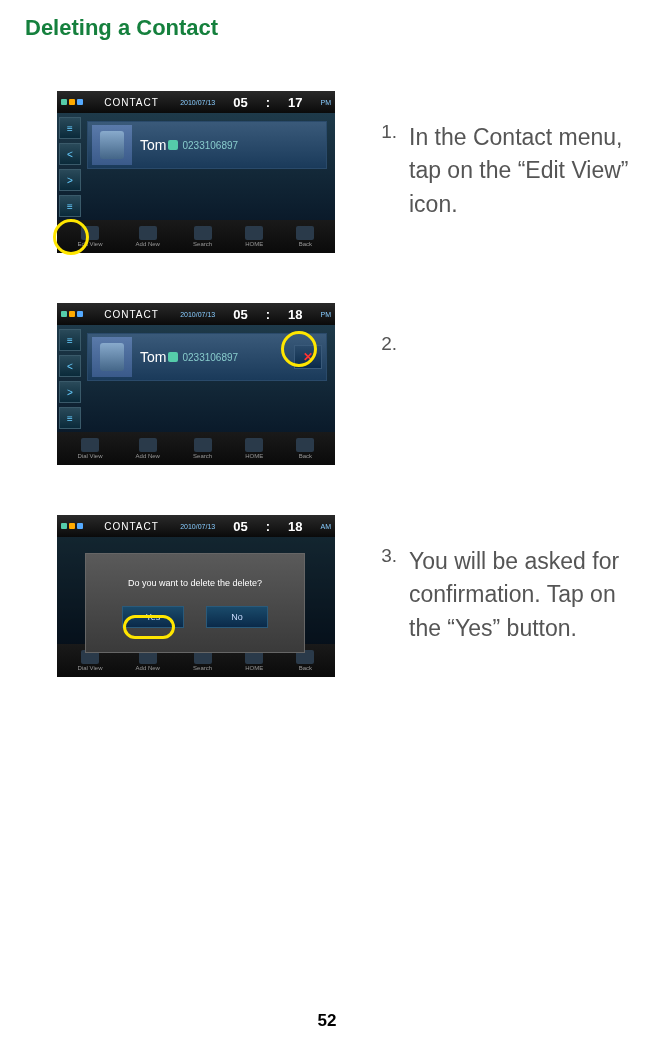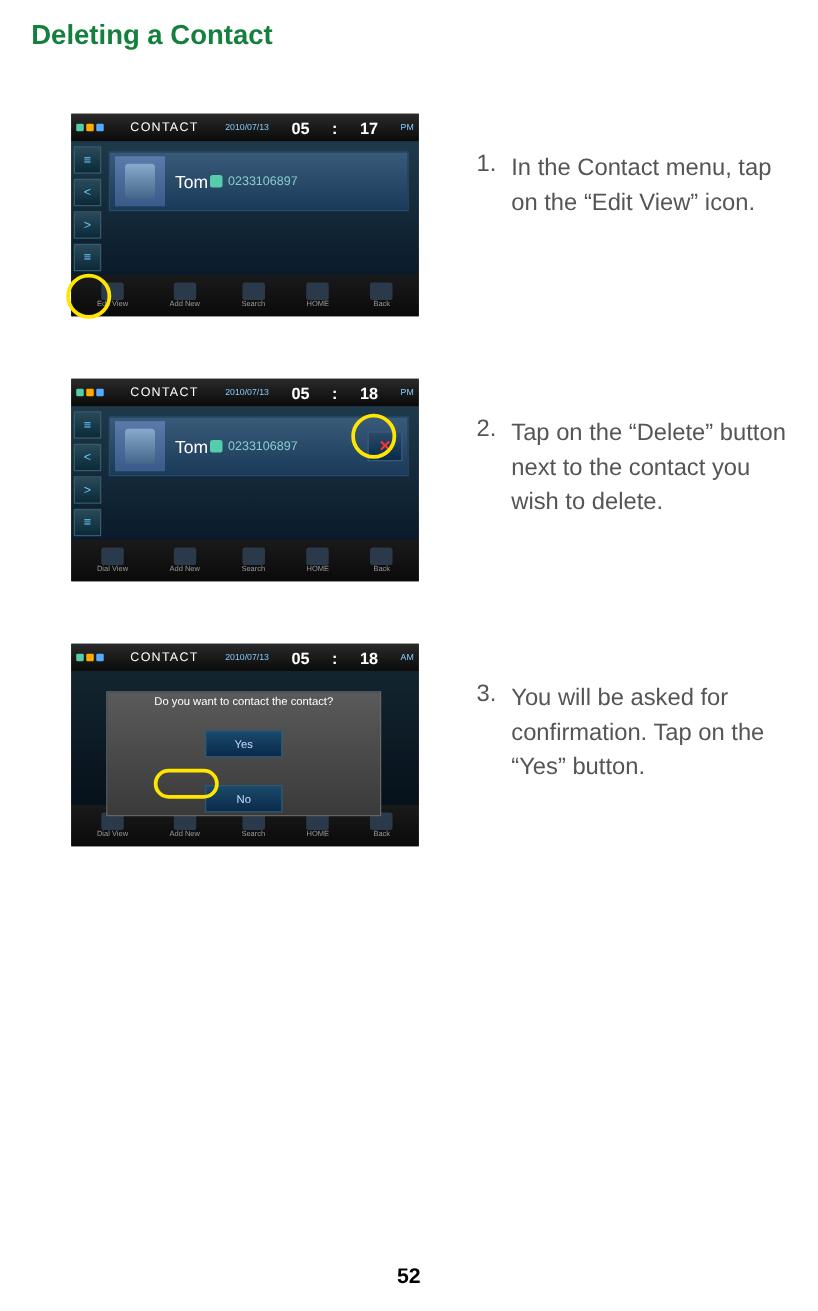--- a/index.html
+++ b/index.html
@@ -181,21 +181,21 @@
       gap: 12px;
       align-items: flex-start;
     }
     .step-number {
       font-size: 19px;
       color: #555;
       min-width: 22px;
       text-align: right;
     }
     .step-desc {
-      font-size: 19px;
+      font-size: 23px;
       color: #555;
       line-height: 1.45;
     }
     .dialog-overlay {
       position: absolute;
       inset: 0;
       background: rgba(0,0,0,0.35);
     }
     .dialog {
       position: absolute;
@@ -211,21 +211,20 @@
       justify-content: center;
       gap: 18px;
     }
     .dialog-text {
       color: #fff;
       font-size: 9px;
     }
     .dialog-buttons {
       display: flex;
       gap: 22px;
-      flex-direction: column;
     }
     .dialog-btn {
       width: 62px;
       height: 22px;
       background: linear-gradient(#1a4a6a,#0a2a4a);
       border: 1px solid #2a5a7a;
       color: #cdf;
       font-size: 9px;
       display: flex;
       align-items: center;
@@ -382,21 +381,20 @@
         </div>
       <div class="footer-btn">
           <div class="footer-icon"></div>
           <span>Back</span>
         </div>
     </div>
     <div class="highlight-circle" style="left:224px;top:28px;width:36px;height:36px;"></div>
   </div>
   <div class="step-text">
     <div class="step-number">2.</div>
-    <div class="step-desc">Tap on the “Delete” button next to the contact you wish to delete.</div>
   </div>
 </div>
 
 <div class="step-row">
   <div class="screenshot">
     <div class="screen-header">
       <div class="screen-header-left">
         <div class="hdr-dots">
             <div class="hdr-dot"></div>
             <div class="hdr-dot y"></div>
@@ -408,21 +406,21 @@
         <span class="time-sm">2010/07/13</span>
         <span class="time-big">05</span>
         <span class="time-big">:</span>
         <span class="time-big">18</span>
         <span class="time-sm">AM</span>
       </div>
     </div>
     <div class="screen-body">
       <div class="dialog-overlay"></div>
       <div class="dialog">
-        <div class="dialog-text">Do you want to contact the contact?</div>
+        <div class="dialog-text">Do you want to delete the delete?</div>
         <div class="dialog-buttons">
           <div class="dialog-btn">Yes</div>
           <div class="dialog-btn">No</div>
         </div>
       </div>
     </div>
     <div class="screen-footer">
       <div class="footer-btn">
           <div class="footer-icon"></div>
           <span>Dial View</span>

